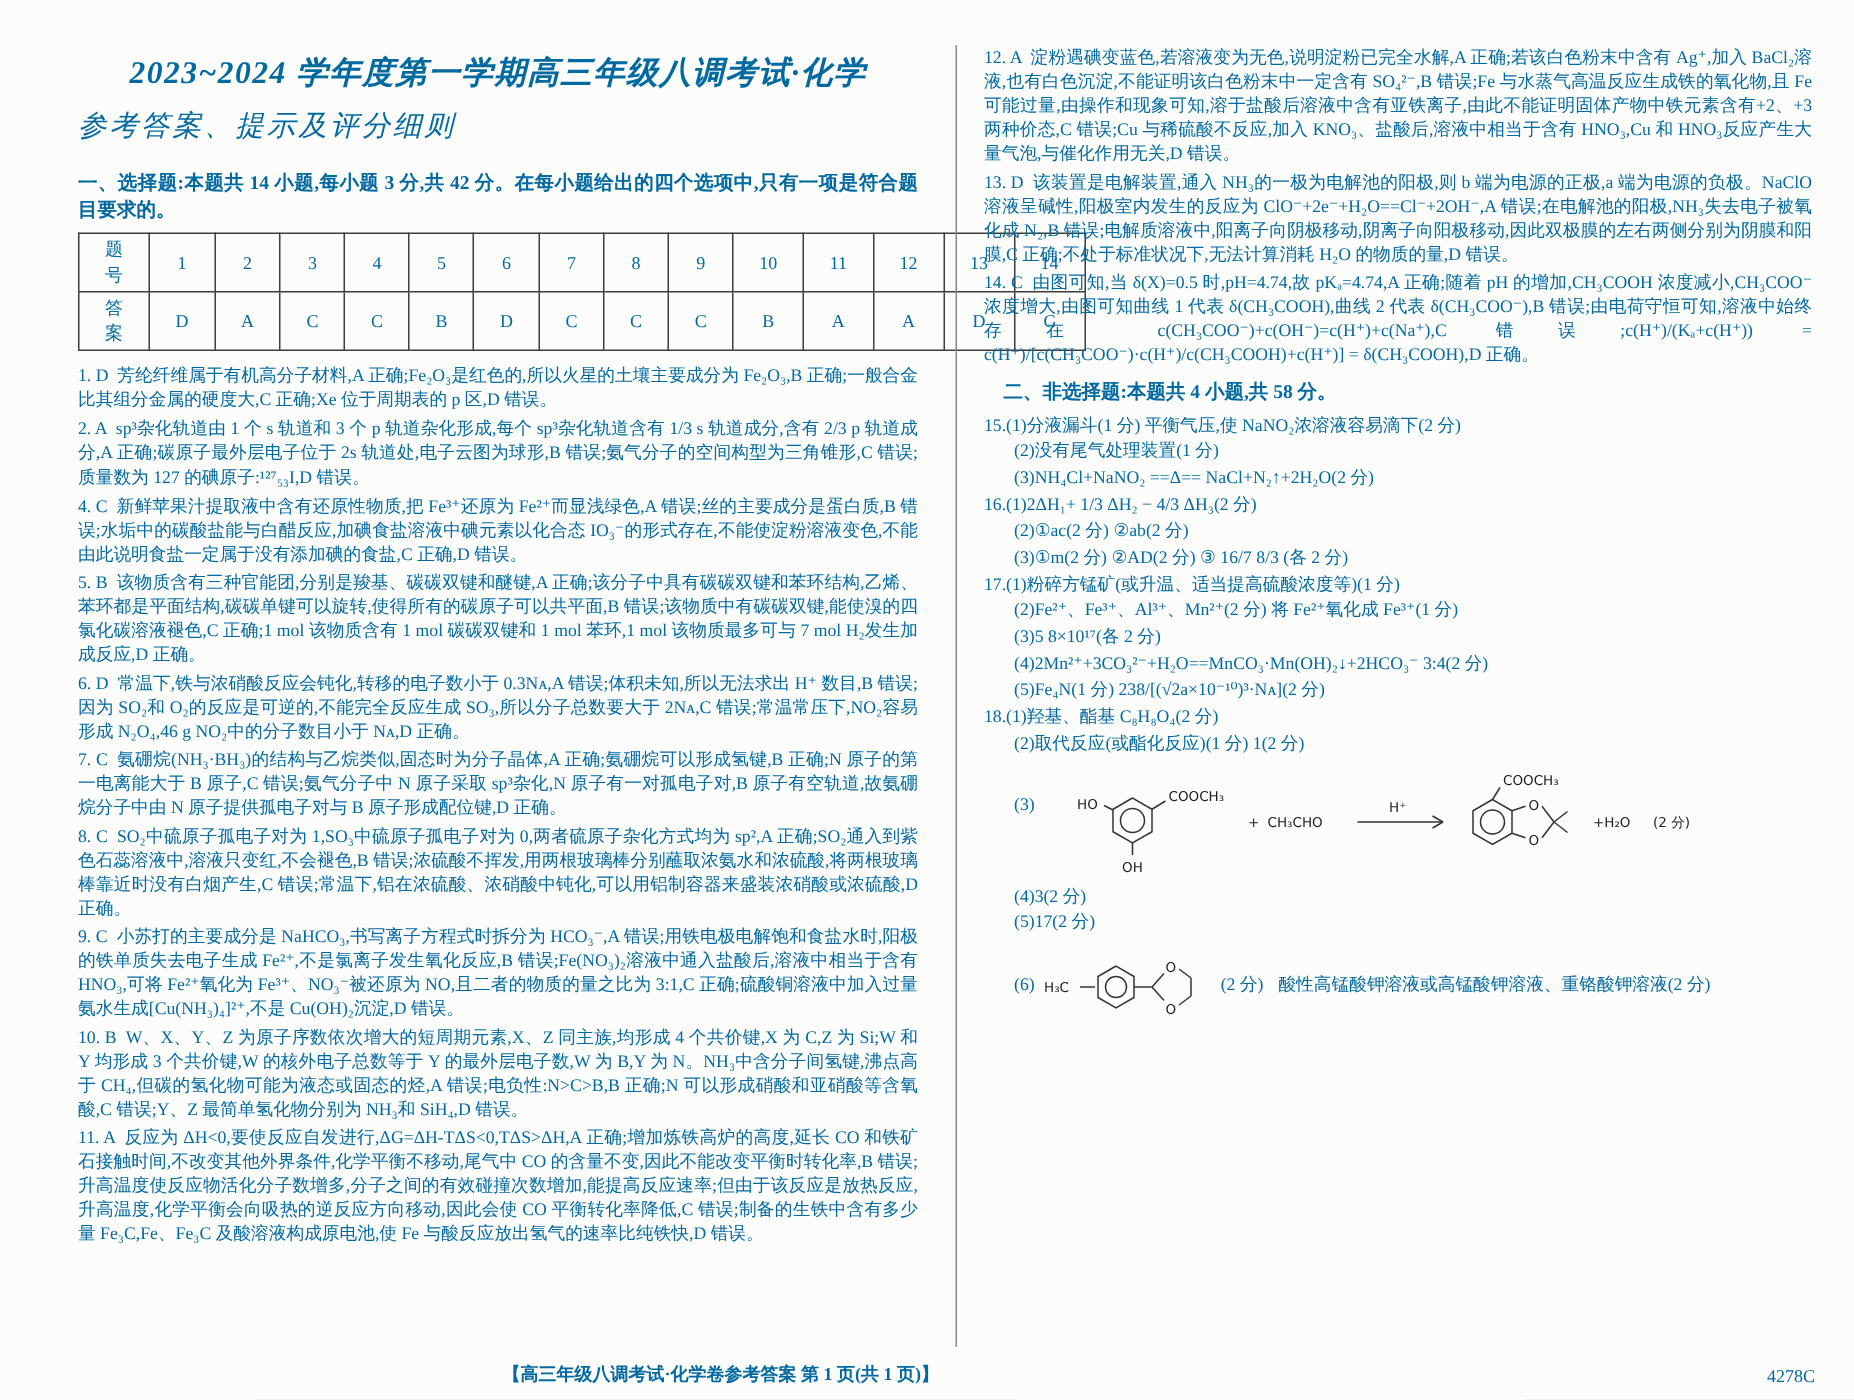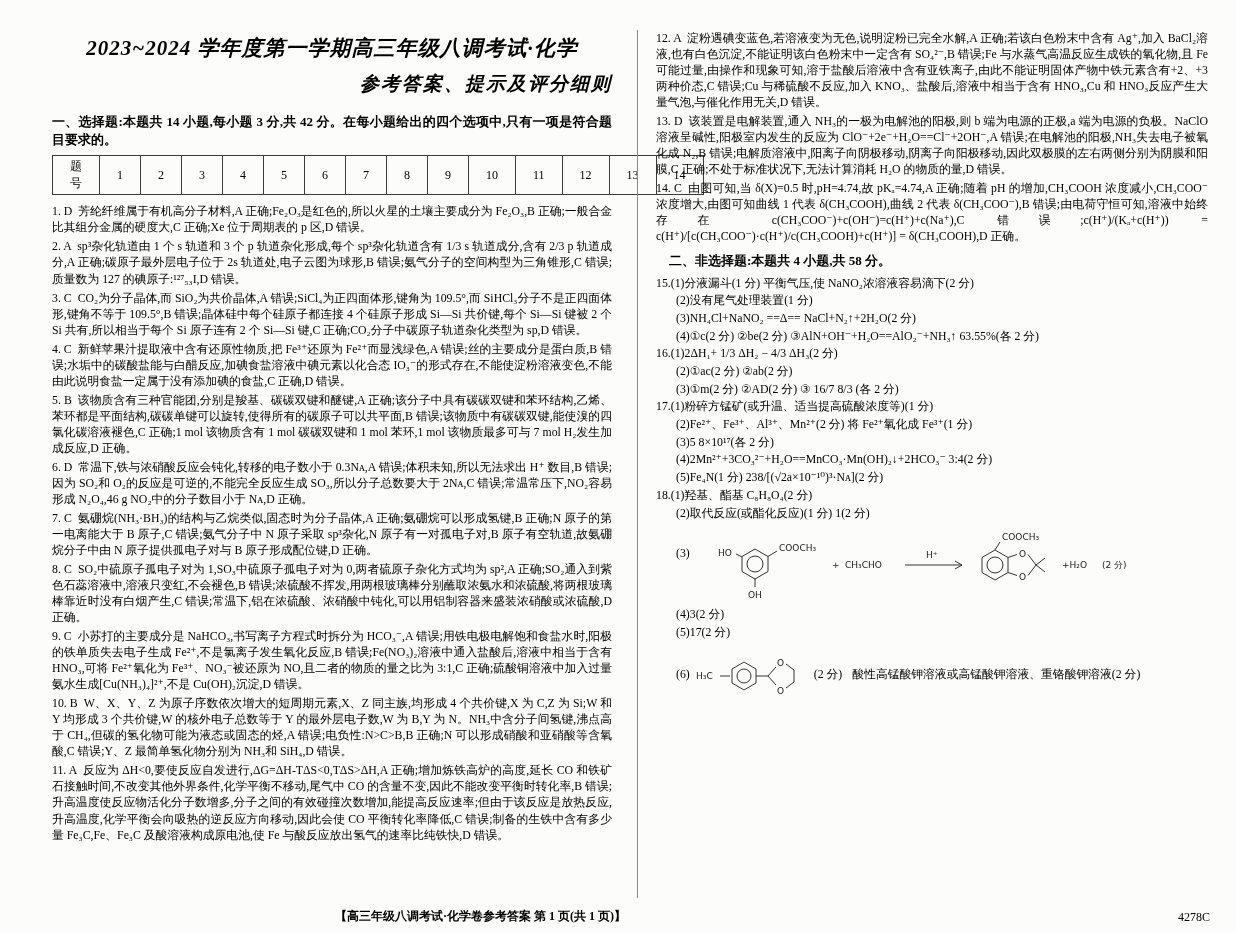--- a/index.html
+++ b/index.html
@@ -1,22 +1,22 @@
 <!DOCTYPE html>
 <html><head>
 <meta charset="utf-8">
 <style>
   html,body{margin:0;padding:0;background:#e8e8e6;}
   .page{position:relative;width:1236px;height:933px;background:#fcfcfa;
-        font-family:"Liberation Serif","DejaVu Serif",serif;color:#000000;overflow:hidden;}
+        font-family:"Liberation Serif","DejaVu Serif",serif;color:#0369a1;overflow:hidden;}
   .col-left{position:absolute;left:52px;top:26px;width:560px;}
   .col-right{position:absolute;left:656px;top:30px;width:552px;}
   .divider{position:absolute;left:637px;top:30px;height:868px;width:1px;background:#8a8a86;}
   .title{text-align:center;font-size:21px;font-weight:bold;font-style:italic;letter-spacing:1px;margin-top:8px;}
-  .subtitle{text-align:right;font-size:19px;font-weight:bold;font-style:italic;letter-spacing:2px;margin-top:9px;}
+  .subtitle{text-align:left;font-size:19px;font-weight:normal;font-style:italic;letter-spacing:2px;margin-top:9px;}
   .sec-heading{font-size:13px;font-weight:bold;margin:16px 0 6px;line-height:1.4;text-align:justify;}
   .sec-heading.s2{margin:8px 13px 4px;}
   .ans-table{border-collapse:collapse;width:100%;margin:2px 0 8px;}
   .ans-table th,.ans-table td{border:1px solid #3c3c3c;font-size:12px;text-align:center;
         padding:2px 17px;height:17px;font-weight:normal;}
   .ans-table th{width:46px;}
   .item{font-size:11.8px;line-height:1.36;margin:0 0 3px;text-align:justify;}
   .inum{white-space:pre;}
   .s2-line{font-size:11.8px;line-height:1.5;text-align:justify;}
   .s2-line.sub{padding-left:20px;}
@@ -51,26 +51,42 @@
             <td>6</td>
             <td>7</td>
             <td>8</td>
             <td>9</td>
             <td>10</td>
             <td>11</td>
             <td>12</td>
             <td>13</td>
             <td>14</td>
           </tr>
+        <tr id="row-ans">
+          <th>答案</th>
+        <td>D</td>
+            <td>A</td>
+            <td>C</td>
+            <td>C</td>
+            <td>B</td>
+            <td>D</td>
+            <td>C</td>
+            <td>C</td>
+            <td>C</td>
+            <td>B</td>
+            <td>A</td>
+            <td>A</td>
+            <td>D</td>
+            <td>C</td>
+          </tr>
       </tbody>
     </table>
     <div id="items-left">
         <p class="item"><span class="inum">1. D  </span>芳纶纤维属于有机高分子材料,A 正确;Fe₂O₃是红色的,所以火星的土壤主要成分为 Fe₂O₃,B 正确;一般合金比其组分金属的硬度大,C 正确;Xe 位于周期表的 p 区,D 错误。</p>
         <p class="item"><span class="inum">2. A  </span>sp³杂化轨道由 1 个 s 轨道和 3 个 p 轨道杂化形成,每个 sp³杂化轨道含有 1/3 s 轨道成分,含有 2/3 p 轨道成分,A 正确;碳原子最外层电子位于 2s 轨道处,电子云图为球形,B 错误;氨气分子的空间构型为三角锥形,C 错误;质量数为 127 的碘原子:¹²⁷₅₃I,D 错误。</p>
-        <p class="item"><span class="inum">3. C  </span>CO₂为分子晶体,而 SiO₂为共价晶体,A 错误;SiCl₄为正四面体形,键角为 109.5°,而 SiHCl₃分子不是正四面体形,键角不等于 109.5°,B 错误;晶体硅中每个硅原子都连接 4 个硅原子形成 Si—Si 共价键,每个 Si—Si 键被 2 个 Si 共有,所以相当于每个 Si 原子连有 2 个 Si—Si 键,C 正确;CO₂分子中碳原子轨道杂化类型为 sp,D 错误。</p>
         <p class="item"><span class="inum">4. C  </span>新鲜苹果汁提取液中含有还原性物质,把 Fe³⁺还原为 Fe²⁺而显浅绿色,A 错误;丝的主要成分是蛋白质,B 错误;水垢中的碳酸盐能与白醋反应,加碘食盐溶液中碘元素以化合态 IO₃⁻的形式存在,不能使淀粉溶液变色,不能由此说明食盐一定属于没有添加碘的食盐,C 正确,D 错误。</p>
         <p class="item"><span class="inum">5. B  </span>该物质含有三种官能团,分别是羧基、碳碳双键和醚键,A 正确;该分子中具有碳碳双键和苯环结构,乙烯、苯环都是平面结构,碳碳单键可以旋转,使得所有的碳原子可以共平面,B 错误;该物质中有碳碳双键,能使溴的四氯化碳溶液褪色,C 正确;1 mol 该物质含有 1 mol 碳碳双键和 1 mol 苯环,1 mol 该物质最多可与 7 mol H₂发生加成反应,D 正确。</p>
         <p class="item"><span class="inum">6. D  </span>常温下,铁与浓硝酸反应会钝化,转移的电子数小于 0.3Nᴀ,A 错误;体积未知,所以无法求出 H⁺ 数目,B 错误;因为 SO₂和 O₂的反应是可逆的,不能完全反应生成 SO₃,所以分子总数要大于 2Nᴀ,C 错误;常温常压下,NO₂容易形成 N₂O₄,46 g NO₂中的分子数目小于 Nᴀ,D 正确。</p>
         <p class="item"><span class="inum">7. C  </span>氨硼烷(NH₃·BH₃)的结构与乙烷类似,固态时为分子晶体,A 正确;氨硼烷可以形成氢键,B 正确;N 原子的第一电离能大于 B 原子,C 错误;氨气分子中 N 原子采取 sp³杂化,N 原子有一对孤电子对,B 原子有空轨道,故氨硼烷分子中由 N 原子提供孤电子对与 B 原子形成配位键,D 正确。</p>
         <p class="item"><span class="inum">8. C  </span>SO₂中硫原子孤电子对为 1,SO₃中硫原子孤电子对为 0,两者硫原子杂化方式均为 sp²,A 正确;SO₂通入到紫色石蕊溶液中,溶液只变红,不会褪色,B 错误;浓硫酸不挥发,用两根玻璃棒分别蘸取浓氨水和浓硫酸,将两根玻璃棒靠近时没有白烟产生,C 错误;常温下,铝在浓硫酸、浓硝酸中钝化,可以用铝制容器来盛装浓硝酸或浓硫酸,D 正确。</p>
         <p class="item"><span class="inum">9. C  </span>小苏打的主要成分是 NaHCO₃,书写离子方程式时拆分为 HCO₃⁻,A 错误;用铁电极电解饱和食盐水时,阳极的铁单质失去电子生成 Fe²⁺,不是氯离子发生氧化反应,B 错误;Fe(NO₃)₂溶液中通入盐酸后,溶液中相当于含有 HNO₃,可将 Fe²⁺氧化为 Fe³⁺、NO₃⁻被还原为 NO,且二者的物质的量之比为 3:1,C 正确;硫酸铜溶液中加入过量氨水生成[Cu(NH₃)₄]²⁺,不是 Cu(OH)₂沉淀,D 错误。</p>
         <p class="item"><span class="inum">10. B  </span>W、X、Y、Z 为原子序数依次增大的短周期元素,X、Z 同主族,均形成 4 个共价键,X 为 C,Z 为 Si;W 和 Y 均形成 3 个共价键,W 的核外电子总数等于 Y 的最外层电子数,W 为 B,Y 为 N。NH₃中含分子间氢键,沸点高于 CH₄,但碳的氢化物可能为液态或固态的烃,A 错误;电负性:N&gt;C&gt;B,B 正确;N 可以形成硝酸和亚硝酸等含氧酸,C 错误;Y、Z 最简单氢化物分别为 NH₃和 SiH₄,D 错误。</p>
         <p class="item"><span class="inum">11. A  </span>反应为 ΔH&lt;0,要使反应自发进行,ΔG=ΔH-TΔS&lt;0,TΔS&gt;ΔH,A 正确;增加炼铁高炉的高度,延长 CO 和铁矿石接触时间,不改变其他外界条件,化学平衡不移动,尾气中 CO 的含量不变,因此不能改变平衡时转化率,B 错误;升高温度使反应物活化分子数增多,分子之间的有效碰撞次数增加,能提高反应速率;但由于该反应是放热反应,升高温度,化学平衡会向吸热的逆反应方向移动,因此会使 CO 平衡转化率降低,C 错误;制备的生铁中含有多少量 Fe₃C,Fe、Fe₃C 及酸溶液构成原电池,使 Fe 与酸反应放出氢气的速率比纯铁快,D 错误。</p>
       </div>
   </div>
@@ -81,21 +97,20 @@
     <div id="items-right">
         <p class="item"><span class="inum">12. A  </span>淀粉遇碘变蓝色,若溶液变为无色,说明淀粉已完全水解,A 正确;若该白色粉末中含有 Ag⁺,加入 BaCl₂溶液,也有白色沉淀,不能证明该白色粉末中一定含有 SO₄²⁻,B 错误;Fe 与水蒸气高温反应生成铁的氧化物,且 Fe 可能过量,由操作和现象可知,溶于盐酸后溶液中含有亚铁离子,由此不能证明固体产物中铁元素含有+2、+3 两种价态,C 错误;Cu 与稀硫酸不反应,加入 KNO₃、盐酸后,溶液中相当于含有 HNO₃,Cu 和 HNO₃反应产生大量气泡,与催化作用无关,D 错误。</p>
         <p class="item"><span class="inum">13. D  </span>该装置是电解装置,通入 NH₃的一极为电解池的阳极,则 b 端为电源的正极,a 端为电源的负极。NaClO 溶液呈碱性,阳极室内发生的反应为 ClO⁻+2e⁻+H₂O==Cl⁻+2OH⁻,A 错误;在电解池的阳极,NH₃失去电子被氧化成 N₂,B 错误;电解质溶液中,阳离子向阴极移动,阴离子向阳极移动,因此双极膜的左右两侧分别为阴膜和阳膜,C 正确;不处于标准状况下,无法计算消耗 H₂O 的物质的量,D 错误。</p>
         <p class="item"><span class="inum">14. C  </span>由图可知,当 δ(X)=0.5 时,pH=4.74,故 pKₐ=4.74,A 正确;随着 pH 的增加,CH₃COOH 浓度减小,CH₃COO⁻浓度增大,由图可知曲线 1 代表 δ(CH₃COOH),曲线 2 代表 δ(CH₃COO⁻),B 错误;由电荷守恒可知,溶液中始终存在 c(CH₃COO⁻)+c(OH⁻)=c(H⁺)+c(Na⁺),C 错误;c(H⁺)/(Kₐ+c(H⁺)) = c(H⁺)/[c(CH₃COO⁻)·c(H⁺)/c(CH₃COOH)+c(H⁺)] = δ(CH₃COOH),D 正确。</p>
       </div>
     <p class="sec-heading s2">二、非选择题:本题共 4 小题,共 58 分。</p>
     <div id="items-s2">
         <div class="s2-line first">15.(1)分液漏斗(1 分)  平衡气压,使 NaNO₂浓溶液容易滴下(2 分)</div>
         <div class="s2-line sub">(2)没有尾气处理装置(1 分)</div>
         <div class="s2-line sub">(3)NH₄Cl+NaNO₂ ==Δ== NaCl+N₂↑+2H₂O(2 分)</div>
-        <div class="s2-line sub">(4)①c(2 分)  ②be(2 分)  ③AlN+OH⁻+H₂O==AlO₂⁻+NH₃↑   63.55%(各 2 分)</div>
         <div class="s2-line first">16.(1)2ΔH₁+ 1/3 ΔH₂ − 4/3 ΔH₃(2 分)</div>
         <div class="s2-line sub">(2)①ac(2 分)  ②ab(2 分)</div>
         <div class="s2-line sub">(3)①m(2 分)  ②AD(2 分)  ③ 16/7   8/3 (各 2 分)</div>
         <div class="s2-line first">17.(1)粉碎方锰矿(或升温、适当提高硫酸浓度等)(1 分)</div>
         <div class="s2-line sub">(2)Fe²⁺、Fe³⁺、Al³⁺、Mn²⁺(2 分)   将 Fe²⁺氧化成 Fe³⁺(1 分)</div>
         <div class="s2-line sub">(3)5   8×10¹⁷(各 2 分)</div>
         <div class="s2-line sub">(4)2Mn²⁺+3CO₃²⁻+H₂O==MnCO₃·Mn(OH)₂↓+2HCO₃⁻   3:4(2 分)</div>
         <div class="s2-line sub">(5)Fe₄N(1 分)   238/[(√2a×10⁻¹⁰)³·Nᴀ](2 分)</div>
       </div>
 

